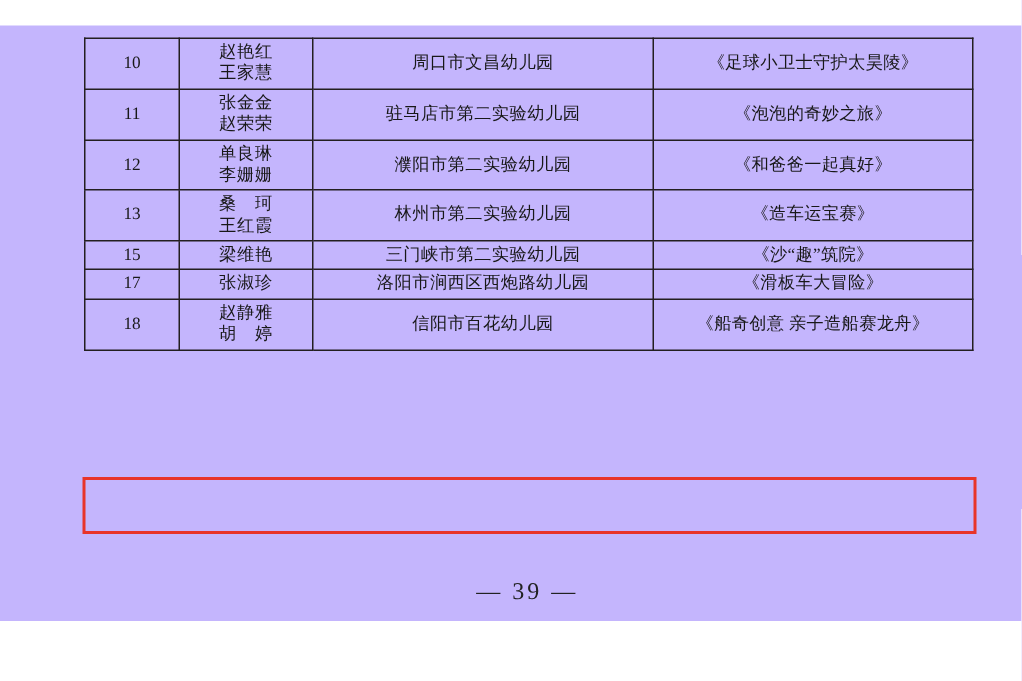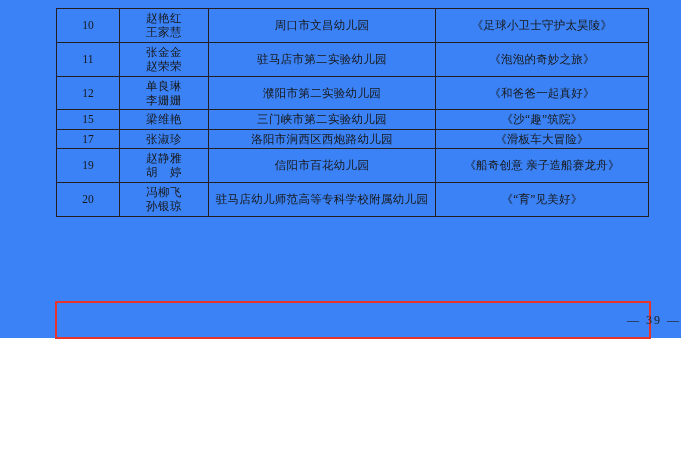--- a/index.html
+++ b/index.html
@@ -10,22 +10,23 @@
   body {
     width: 681px;
     height: 454px;
     font-family: "Liberation Serif", "DejaVu Serif", serif;
     color: #1a1a1a;
     overflow: hidden;
   }
   .page {
     position: relative;
     width: 681px;
-    height: 338px;
-    background: #3b82f6;
+    height: 397px;
+    background: #c4b5fd;
+    margin-top: 17px;
   }
   .table-wrap {
     position: absolute;
     left: 56px;
     top: 8px;
     width: 572px;
   }
   table.doc-table {
     border-collapse: collapse;
     width: 572px;
@@ -67,22 +68,22 @@
     position: absolute;
     border: 2px solid #e8342a;
     box-sizing: border-box;
     pointer-events: none;
   }
   .footer {
     position: absolute;
     left: 0;
     right: 0;
     bottom: 10px;
-    text-align: right;
-    font-size: 12px;
+    text-align: center;
+    font-size: 16px;
     letter-spacing: 2px;
     color: #222;
     padding-left: 22px;
   }
 </style>
 </head>
 <body>
 
 <div class="page">
   <div class="table-wrap">
@@ -109,51 +110,51 @@
           <tr>
             <td class="col-num">12</td>
             <td class="col-name">
               <span class="name-line">单良琳</span>
               <span class="name-line">李姗姗</span>
             </td>
             <td class="col-org">濮阳市第二实验幼儿园</td>
             <td class="col-title">《和爸爸一起真好》</td>
           </tr>
           <tr>
+            <td class="col-num">13</td>
+            <td class="col-name">
+              <span class="name-line">桑　珂</span>
+              <span class="name-line">王红霞</span>
+            </td>
+            <td class="col-org">林州市第二实验幼儿园</td>
+            <td class="col-title">《造车运宝赛》</td>
+          </tr>
+          <tr>
             <td class="col-num">15</td>
             <td class="col-name">
               <span class="name-line">梁维艳</span>
             </td>
             <td class="col-org">三门峡市第二实验幼儿园</td>
             <td class="col-title">《沙“趣”筑院》</td>
           </tr>
           <tr>
             <td class="col-num">17</td>
             <td class="col-name">
               <span class="name-line">张淑珍</span>
             </td>
             <td class="col-org">洛阳市涧西区西炮路幼儿园</td>
             <td class="col-title">《滑板车大冒险》</td>
           </tr>
           <tr>
-            <td class="col-num">19</td>
+            <td class="col-num">18</td>
             <td class="col-name">
               <span class="name-line">赵静雅</span>
               <span class="name-line">胡　婷</span>
             </td>
             <td class="col-org">信阳市百花幼儿园</td>
             <td class="col-title">《船奇创意 亲子造船赛龙舟》</td>
-          </tr>
-          <tr class="highlight-row">
-            <td class="col-num">20</td>
-            <td class="col-name">
-              <span class="name-line">冯柳飞</span>
-              <span class="name-line">孙银琼</span>
-            </td>
-            <td class="col-org">驻马店幼儿师范高等专科学校附属幼儿园</td>
-            <td class="col-title">《“育”见美好》</td>
           </tr>
         </tbody>
     </table>
   </div>
   <div class="hl-box" style="left: 54.5px; top: 300.875px; width: 596px; height: 37.75px; border-color: rgb(232, 52, 42);"></div>
   <div class="footer">— 39 —</div>
 </div>
 
 </body></html>

